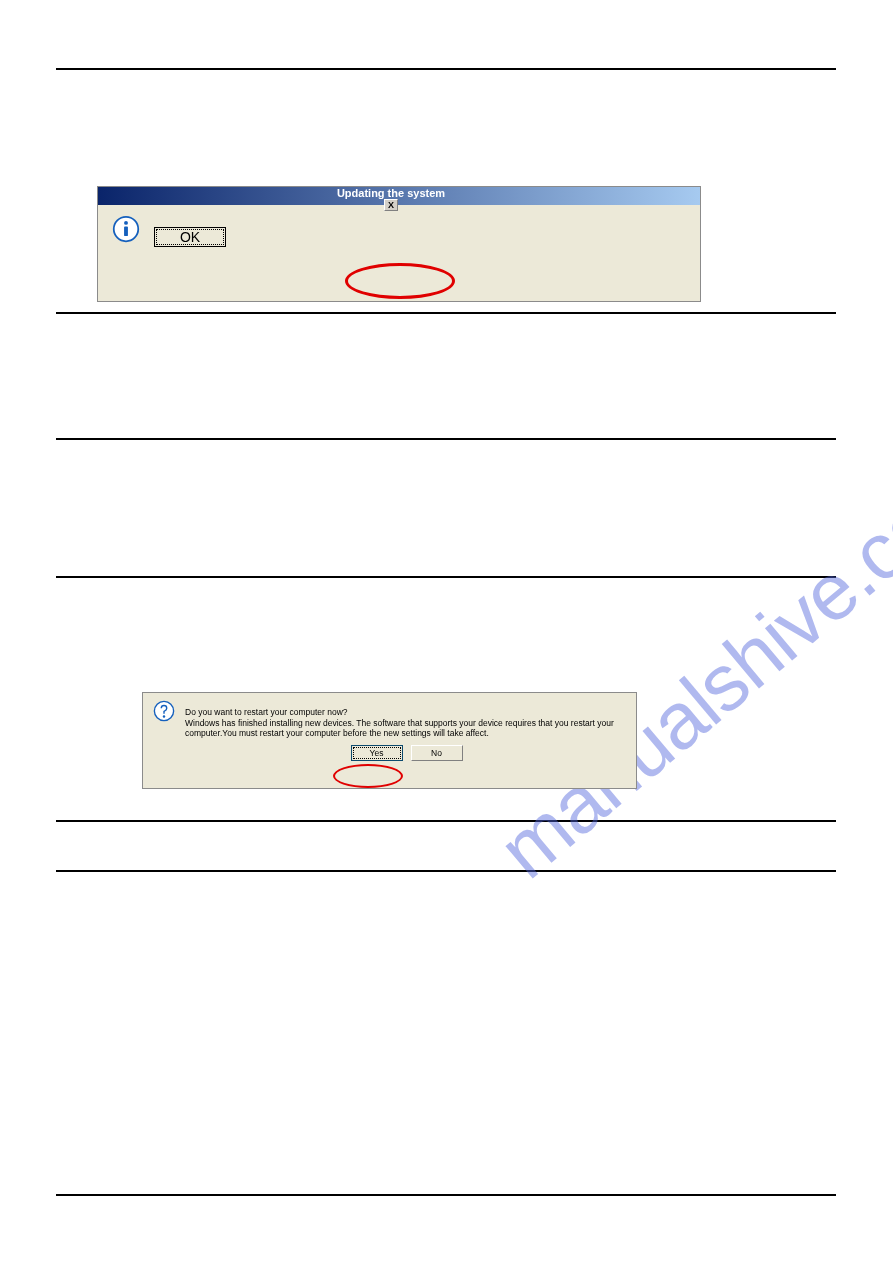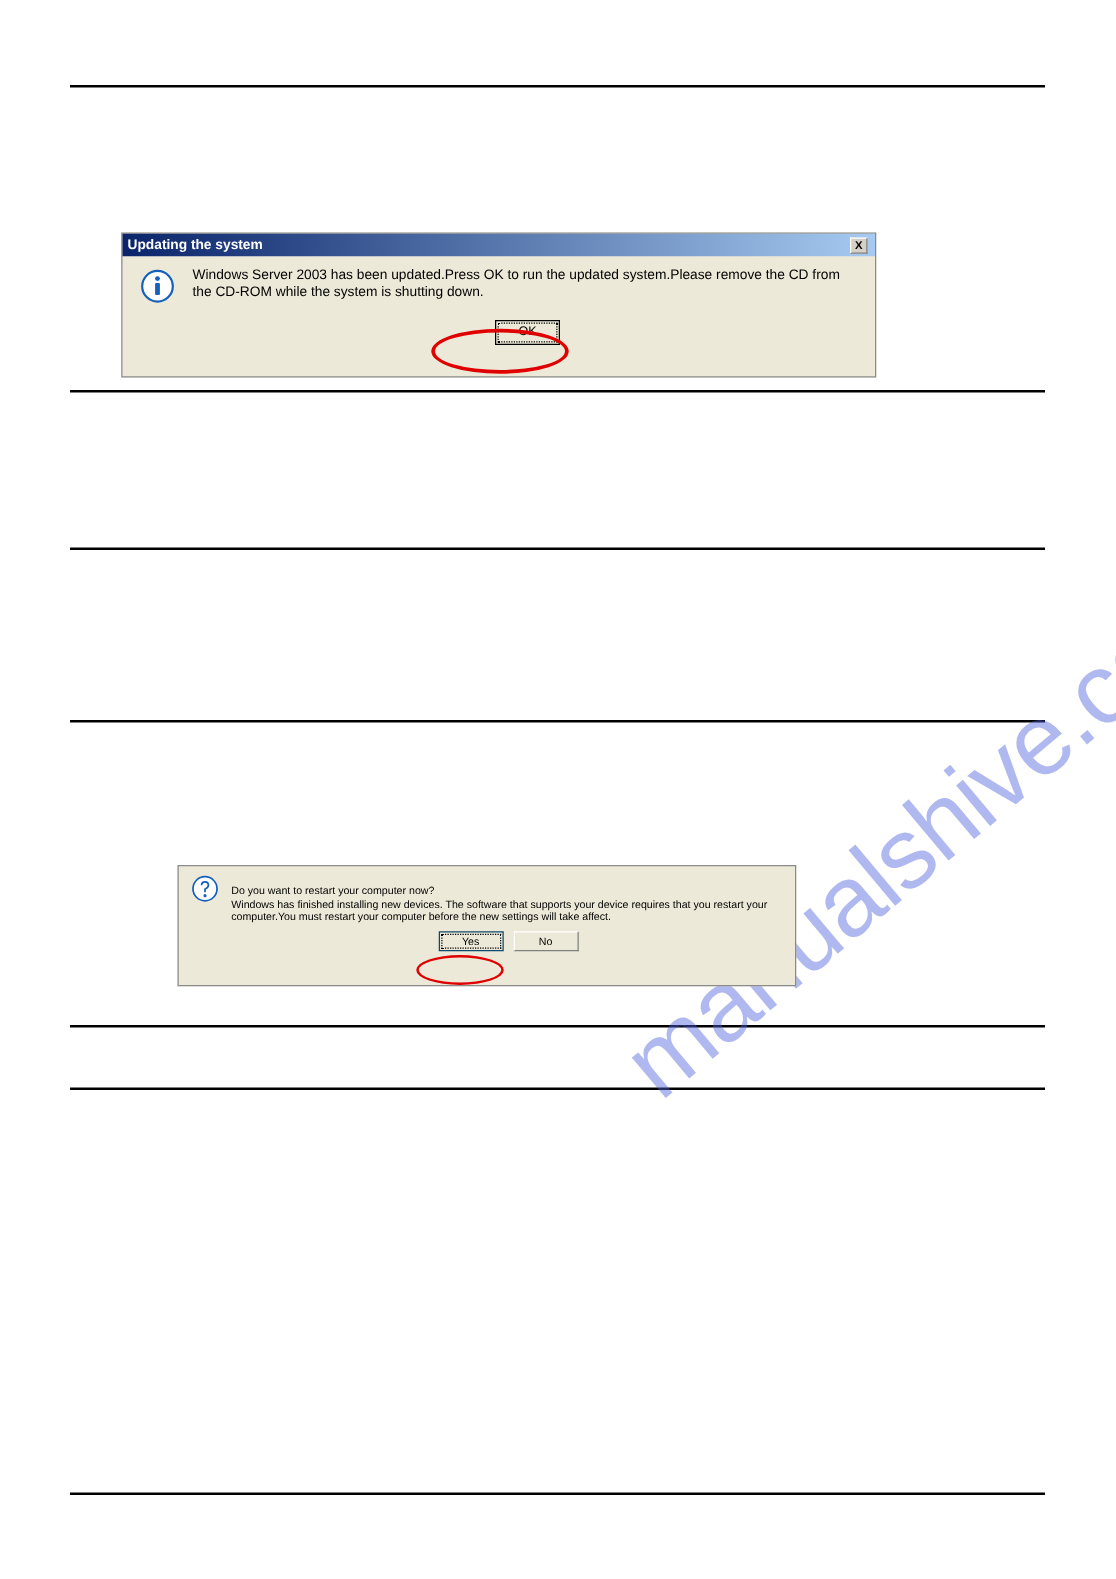--- a/index.html
+++ b/index.html
@@ -44,21 +44,22 @@
       background: #ece9d8;
       border: 1px solid #8b8b8b;
       z-index: 2;
     }
     .titlebar1 {
       height: 18px;
       background: linear-gradient(to right, #0a246a, #a6caf0);
       display: flex;
       align-items: center;
       justify-content: space-between;
-      padding: 0 6px 0 4px;
+      padding: 0 20px 0 4px;
+      flex-direction: column;
     }
     .titlebar1 .title-text {
       color: #fff;
       font-size: 11px;
       font-weight: bold;
     }
     .titlebar1 .close-btn {
       width: 14px;
       height: 13px;
       background: #d4d0c8;
@@ -88,25 +89,25 @@
       font-size: 11px;
       color: #000;
       line-height: 1.3;
     }
     .dialog1-btnrow {
       display: flex;
       justify-content: center;
       margin-top: 4px;
     }
     .ok-button {
-      width: 52px;
+      width: 72px;
       height: 20px;
       background: #ece9d8;
       border: 1px solid #000;
-      font-size: 10px;
+      font-size: 14px;
       text-align: center;
       line-height: 18px;
       position: relative;
     }
     .ok-button::before {
       content: "";
       position: absolute;
       top: 1px; left: 1px; right: 1px; bottom: 1px;
       border: 1px dotted #000;
     }
@@ -234,21 +235,20 @@
     <span class="title-text">Updating the system</span>
     <div class="close-btn">X</div>
   </div>
   <div class="dialog1-body">
     <svg class="info-icon" viewBox="0 0 32 32">
       <circle cx="16" cy="16" r="14" fill="#ffffff" stroke="#1560bd" stroke-width="2"></circle>
       <circle cx="16" cy="9" r="2.2" fill="#1560bd"></circle>
       <rect x="13.8" y="13" width="4.4" height="11" rx="1" fill="#1560bd"></rect>
     </svg>
     <div>
-      <div class="dialog1-text">Windows Server 2003 has been updated.Press OK to run the updated system.Please remove the CD from the CD-ROM while the system is shutting down.</div>
       <div class="dialog1-btnrow" style="margin-top:14px">
         <div class="ok-button">OK</div>
       </div>
     </div>
   </div>
 </div>
 <div class="ellipse1"></div>
 
 <div class="dialog2">
   <div class="dialog2-body">

